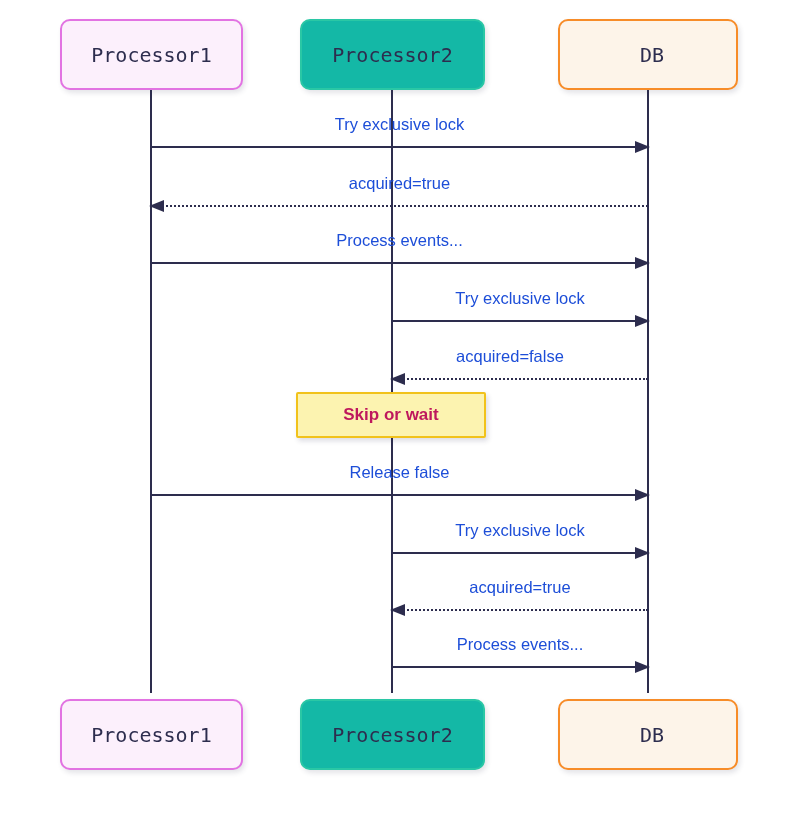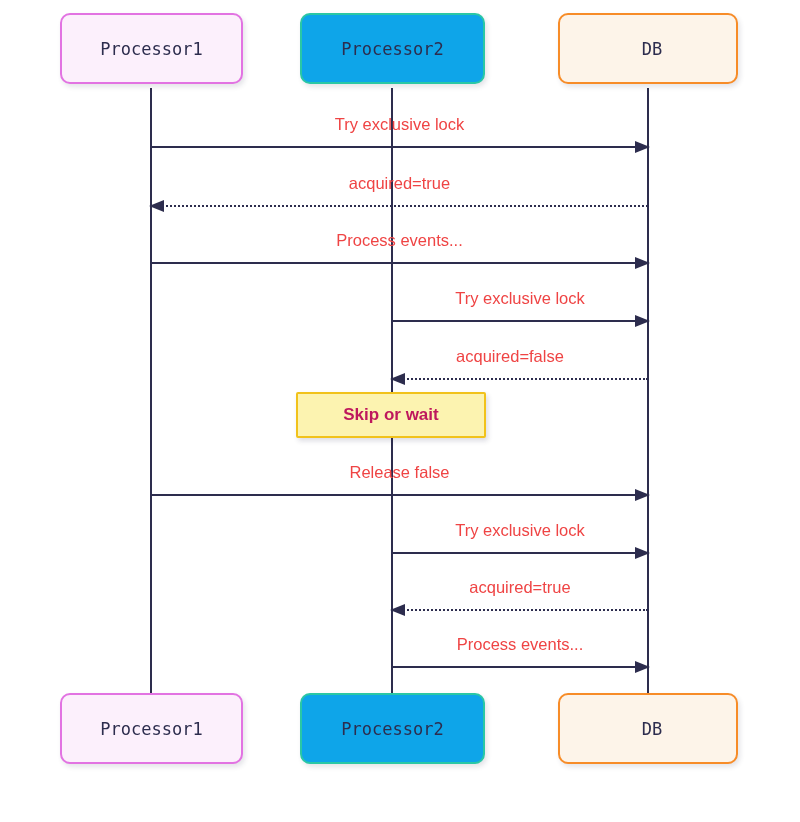--- a/index.html
+++ b/index.html
@@ -20,36 +20,37 @@
   }
   .actor {
     position: absolute;
     height: 71px;
     border: 2.5px solid;
     border-radius: 10px;
     display: flex;
     align-items: center;
     justify-content: center;
     font-family: "DejaVu Sans Mono", monospace;
-    font-size: 17px;
+    font-size: 20px;
     color: #2d2d4e;
     box-shadow: 2px 3px 5px rgba(45,45,78,0.13);
     box-sizing: border-box;
     z-index: 3;
+    margin-top: 6px;
   }
   .actor.pink   { border-color: #e273e2; background: #fcf0fc; }
-  .actor.teal   { border-color: #2ac7a5; background: #0ea5e9; }
+  .actor.teal   { border-color: #2ac7a5; background: #14b8a6; }
   .actor.orange { border-color: #f78c28; background: #fdf4e9; padding-left: 8px; }
   .msg-label {
     position: absolute;
     height: 22px;
     line-height: 22px;
     text-align: center;
     font-size: 16.5px;
-    color: #ef4444;
+    color: #1d4ed8;
     z-index: 2;
   }
   .arrow {
     position: absolute;
     height: 0;
     border-top: 2px solid #2d2d4e;
     z-index: 2;
   }
   .arrow.dotted { border-top-style: dotted; }
   .head {

